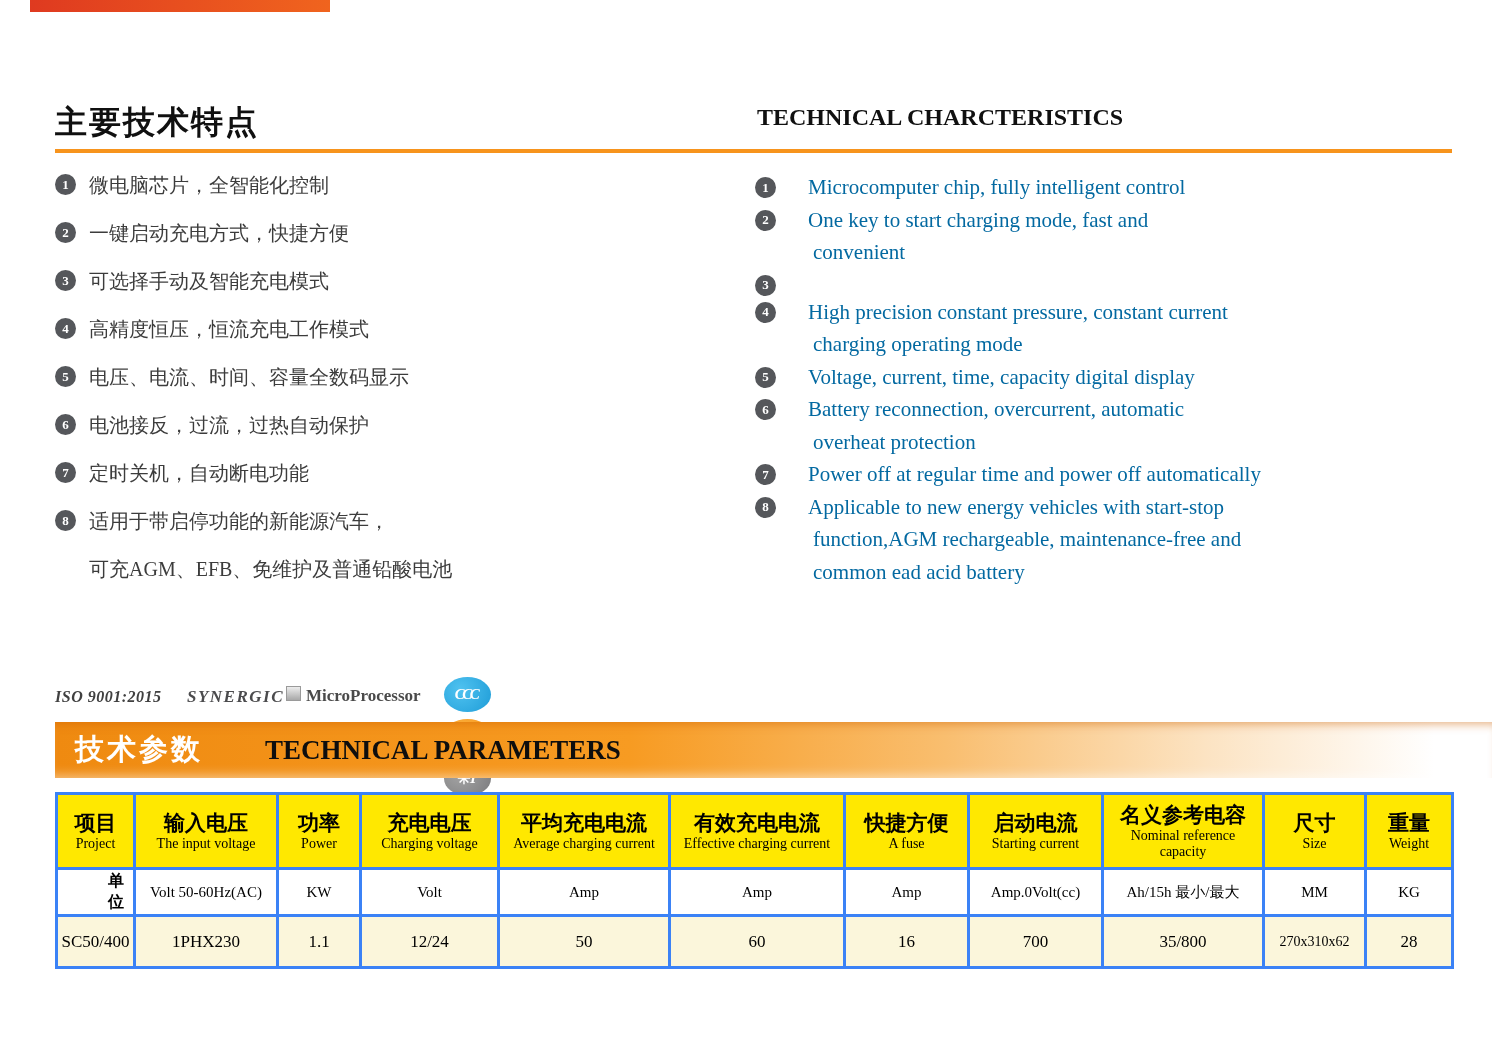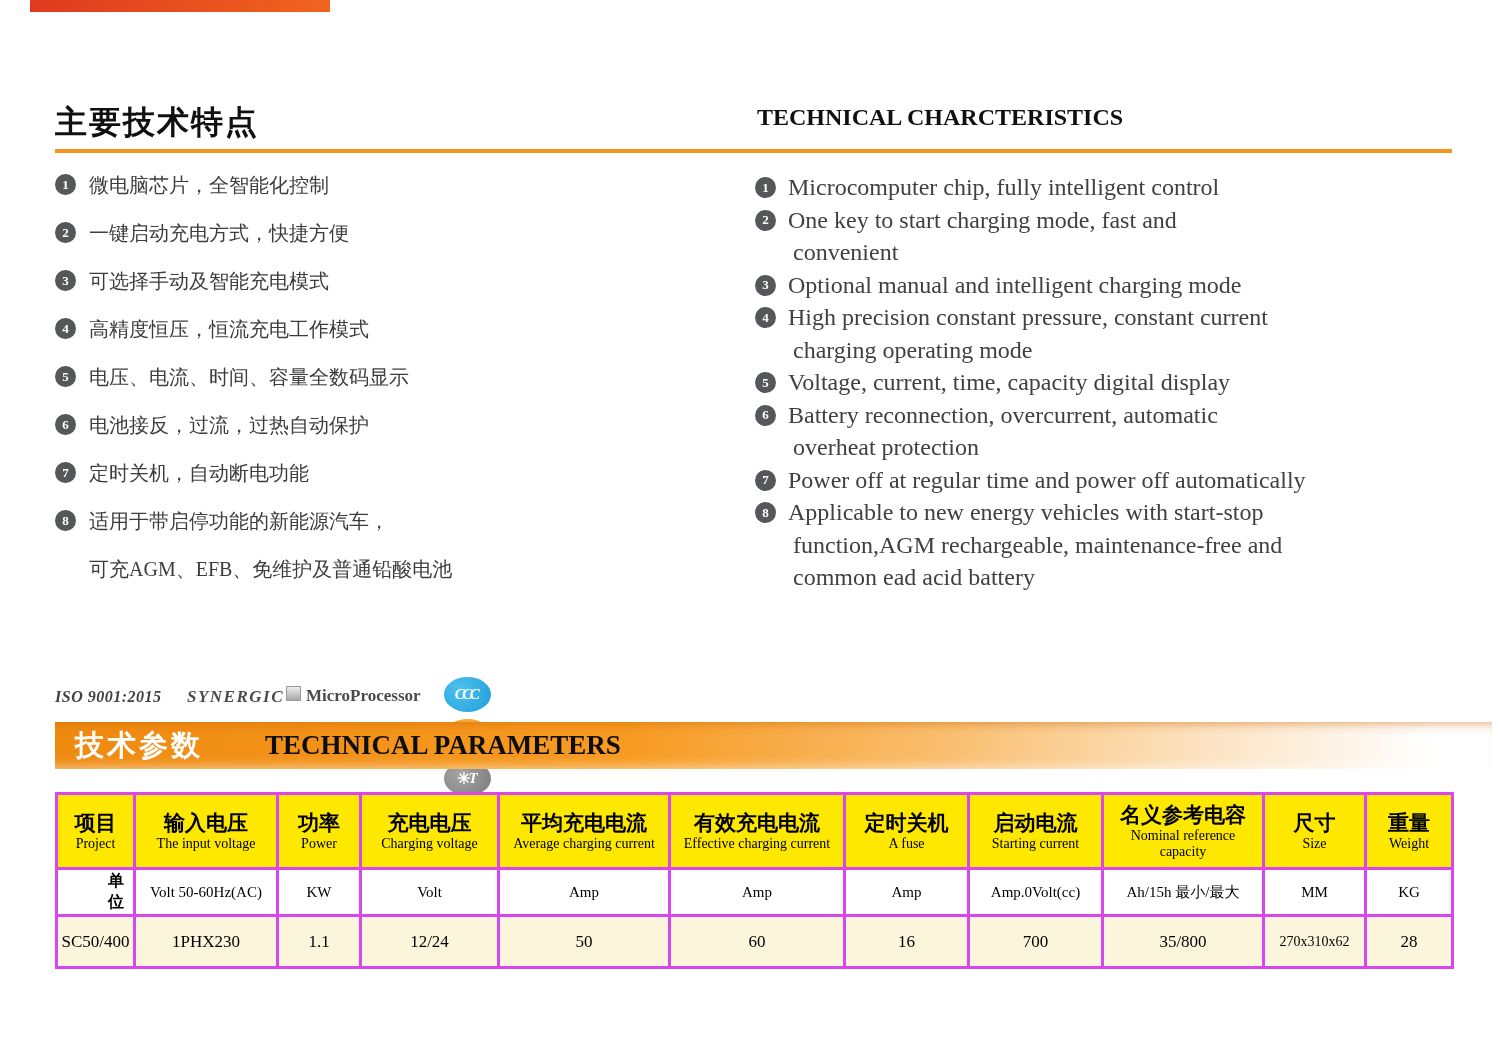--- a/index.html
+++ b/index.html
@@ -26,21 +26,21 @@
   
   .list-cn { position:absolute; left:55px; top:173px; width:660px; }
   .cn-item { display:flex; align-items:flex-start; height:24px; margin-bottom:24px; }
   .cn-text { font-size:20px; color:#3C3C3C; line-height:24px; margin-left:13px; white-space:nowrap; }
 
   
   .list-en { position:absolute; left:755px; top:171px; width:740px; }
   .en-item { display:flex; align-items:flex-start; }
   .en-item .num-badge { margin-top:6px; }
   .en-lines { margin-left:12px; }
-  .en-line { font-size:24px; line-height:32.5px; color:#404040; white-space:nowrap; }
+  .en-line { font-size:21px; line-height:32.5px; color:#0369a1; white-space:nowrap;margin-left:20px; }
   .en-line + .en-line { padding-left:5px; }
 
   
   .brand-iso { position:absolute; left:55px; top:688px; font-size:16px; font-weight:bold; font-style:italic; color:#404040; letter-spacing:.5px; }
   .brand-name { position:absolute; left:187px; top:687px; font-size:17px; font-weight:bold; font-style:italic; color:#4B4B4D; letter-spacing:1.5px; }
   .brand-micro { position:absolute; left:286px; top:686px; display:flex; }
   .chip-square { width:13px; height:13px; background:linear-gradient(180deg,#EDEDED,#A8A8A8); border:1px solid #9a9a9a; margin-right:5px; }
   .brand-micro-text { font-size:17px; font-weight:bold; color:#4A4A4A; }
 
   .badges { position:absolute; left:444px; top:677px; display:flex; gap:7px;flex-direction:column; }
@@ -56,29 +56,29 @@
   .phase-word { font-size:6px; margin-top:1px; letter-spacing:.3px; }
   .plug-icon { width:15px; height:8px; background:#C2D9EC; border-radius:2px 3px 3px 2px; position:relative; margin-right:8px; }
   .plug-icon::before,.plug-icon::after { content:""; position:absolute; left:-4px; width:4px; height:2px; background:#C2D9EC; }
   .plug-icon::before { top:1px; } .plug-icon::after { bottom:1px; }
   .badge-pro { background:radial-gradient(circle at 35% 30%, #DDA876, #B9834E); position:relative; width:50px; }
   .pro-band { position:absolute; left:-2px; right:-2px; top:12px; height:12px;
     background:linear-gradient(180deg,#909090,#5E5E5E); border:1px solid #4e4e4e;
     display:flex; align-items:center; justify-content:center; font-size:7px; letter-spacing:.2px; color:#fff; font-weight:bold; }
 
   
-  .banner { position:absolute; left:55px; top:722px; width:1437px; height:47px; display:flex; align-items:center;
+  .banner { position:absolute; left:55px; top:722px; width:1437px; height:56px; display:flex; align-items:center;
     background:linear-gradient(90deg,#EF8A10 0%,#F79B22 40%,#F9BE6F 62%,#FCE3C2 80%,#FFFFFF 96%);
     box-shadow: inset 0 8px 10px -6px rgba(205,95,0,.5), inset 0 -10px 12px -8px rgba(255,255,255,.55); }
   .banner-zh { margin-left:20px; font-size:29px; font-weight:bold; color:#ffffff; letter-spacing:3px; }
   .banner-en { margin-left:62px; font-size:27px; font-weight:bold; color:#0E0E0E; }
 
   
   .spec-table { position:absolute; left:55px; top:792px; border-collapse:collapse; table-layout:fixed; }
-  .spec-table td { border:3px solid #d946ef; text-align:center; vertical-align:middle; padding:1px 2px; overflow:hidden; }
+  .spec-table td { border:3px solid #3b82f6; text-align:center; vertical-align:middle; padding:1px 2px; overflow:hidden; }
   .h-row td { background:#FFE800; height:70px; }
   .h-zh { font-size:21px; font-weight:bold; color:#000; line-height:25px; }
   .h-en { font-size:14px; color:#000; line-height:16px; }
   .u-row td { height:30px; font-size:15px; background:#fff; color:#000; }
   .u-row td:first-child { font-weight:bold; font-size:16px;padding-left:43px; }
   .v-row td { height:47px; font-size:17px; background:#FBF6DB; color:#000; }
   .v-row td:nth-child(10) { font-size:14px; }
 </style>
 </head>
 <body>
@@ -139,23 +139,20 @@
     </div>
     <div class="en-item">
       <span class="num-badge">2</span>
       <div class="en-lines">
         <div class="en-line">One key to start charging mode, fast and</div>
         <div class="en-line">convenient</div>
       </div>
     </div>
     <div class="en-item">
       <span class="num-badge">3</span>
-      <div class="en-lines">
-        <div class="en-line">Optional manual and intelligent charging mode</div>
-      </div>
     </div>
     <div class="en-item">
       <span class="num-badge">4</span>
       <div class="en-lines">
         <div class="en-line">High precision constant pressure, constant current</div>
         <div class="en-line">charging operating mode</div>
       </div>
     </div>
     <div class="en-item">
       <span class="num-badge">5</span>
@@ -258,21 +255,21 @@
           </td>
       <td>
             <div class="h-zh">平均充电电流</div>
             <div class="h-en">Average charging current</div>
           </td>
       <td>
             <div class="h-zh">有效充电电流</div>
             <div class="h-en">Effective charging current</div>
           </td>
       <td>
-            <div class="h-zh">定时关机</div>
+            <div class="h-zh">快捷方便</div>
             <div class="h-en">A fuse</div>
           </td>
       <td>
             <div class="h-zh">启动电流</div>
             <div class="h-en">Starting current</div>
           </td>
       <td>
             <div class="h-zh">名义参考电容</div>
             <div class="h-en">Nominal reference capacity</div>
           </td>

